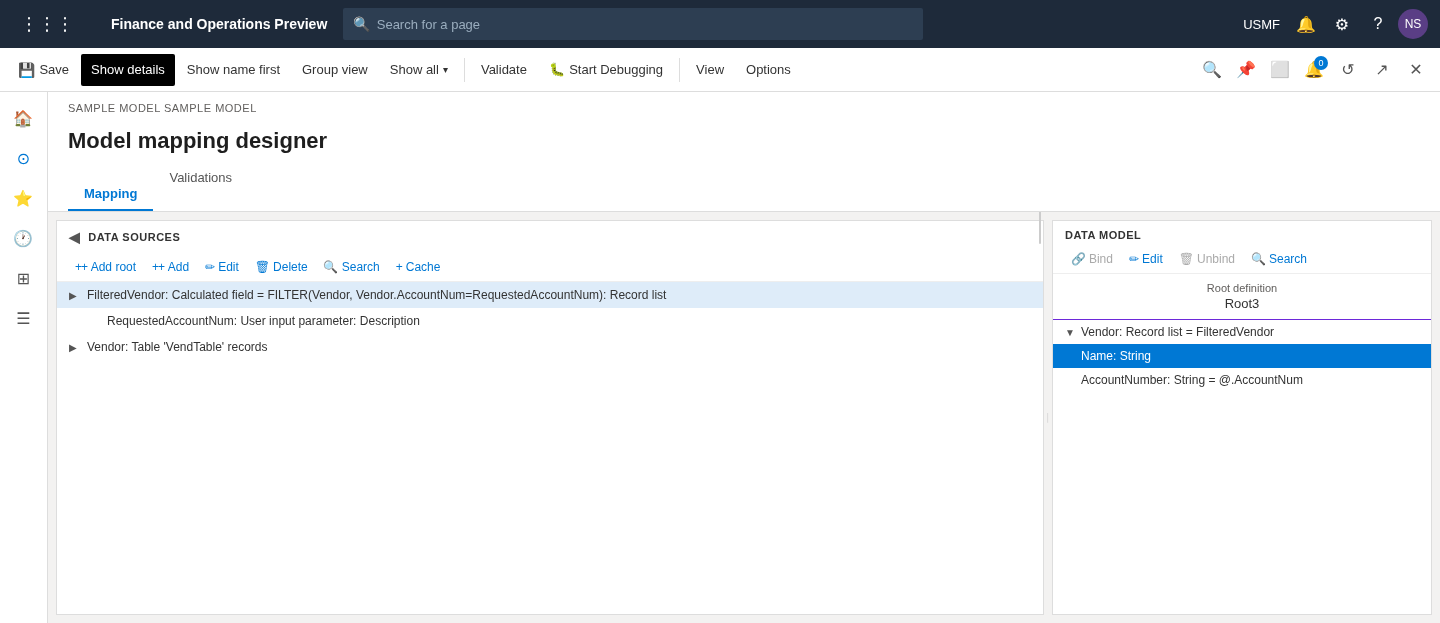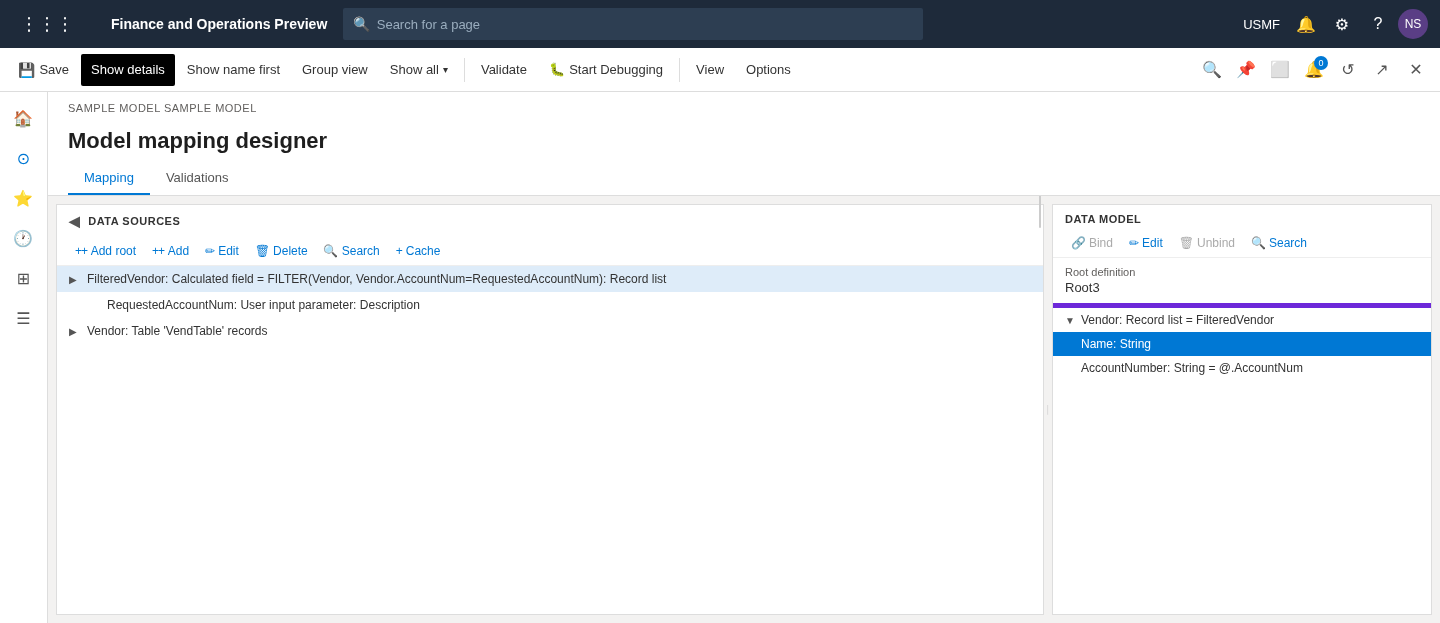--- a/index.html
+++ b/index.html
@@ -202,21 +202,22 @@
     .tab {
       padding: 8px 16px;
       font-size: 13px;
       cursor: pointer;
       border-bottom: 2px solid transparent;
       color: #555;
     }
     .tab.active {
       color: #0078d4;
       border-bottom-color: #0078d4;
-      font-weight: 400;
+      font-weight: 700;
+      margin-top: 16px;
     }
 
     
     .body-area {
       display: flex;
       flex: 1;
       overflow: hidden;
     }
 
     
@@ -328,21 +329,22 @@
       font-size: 12px;
       color: #0078d4;
       cursor: pointer;
       padding: 3px 6px;
       border-radius: 2px;
       white-space: nowrap;
     }
     .dm-btn.disabled { color: #aaa; cursor: default; }
     .dm-root-def {
       padding: 8px 12px;
-      border-bottom: 5px solid #6d28d9;
+      border-bottom: 1px solid #6d28d9;
+      text-align: center;
     }
     .dm-root-label {
       font-size: 11px;
       color: #605e5c;
       margin-bottom: 2px;
     }
     .dm-root-value {
       font-size: 13px;
       color: #333;
     }

